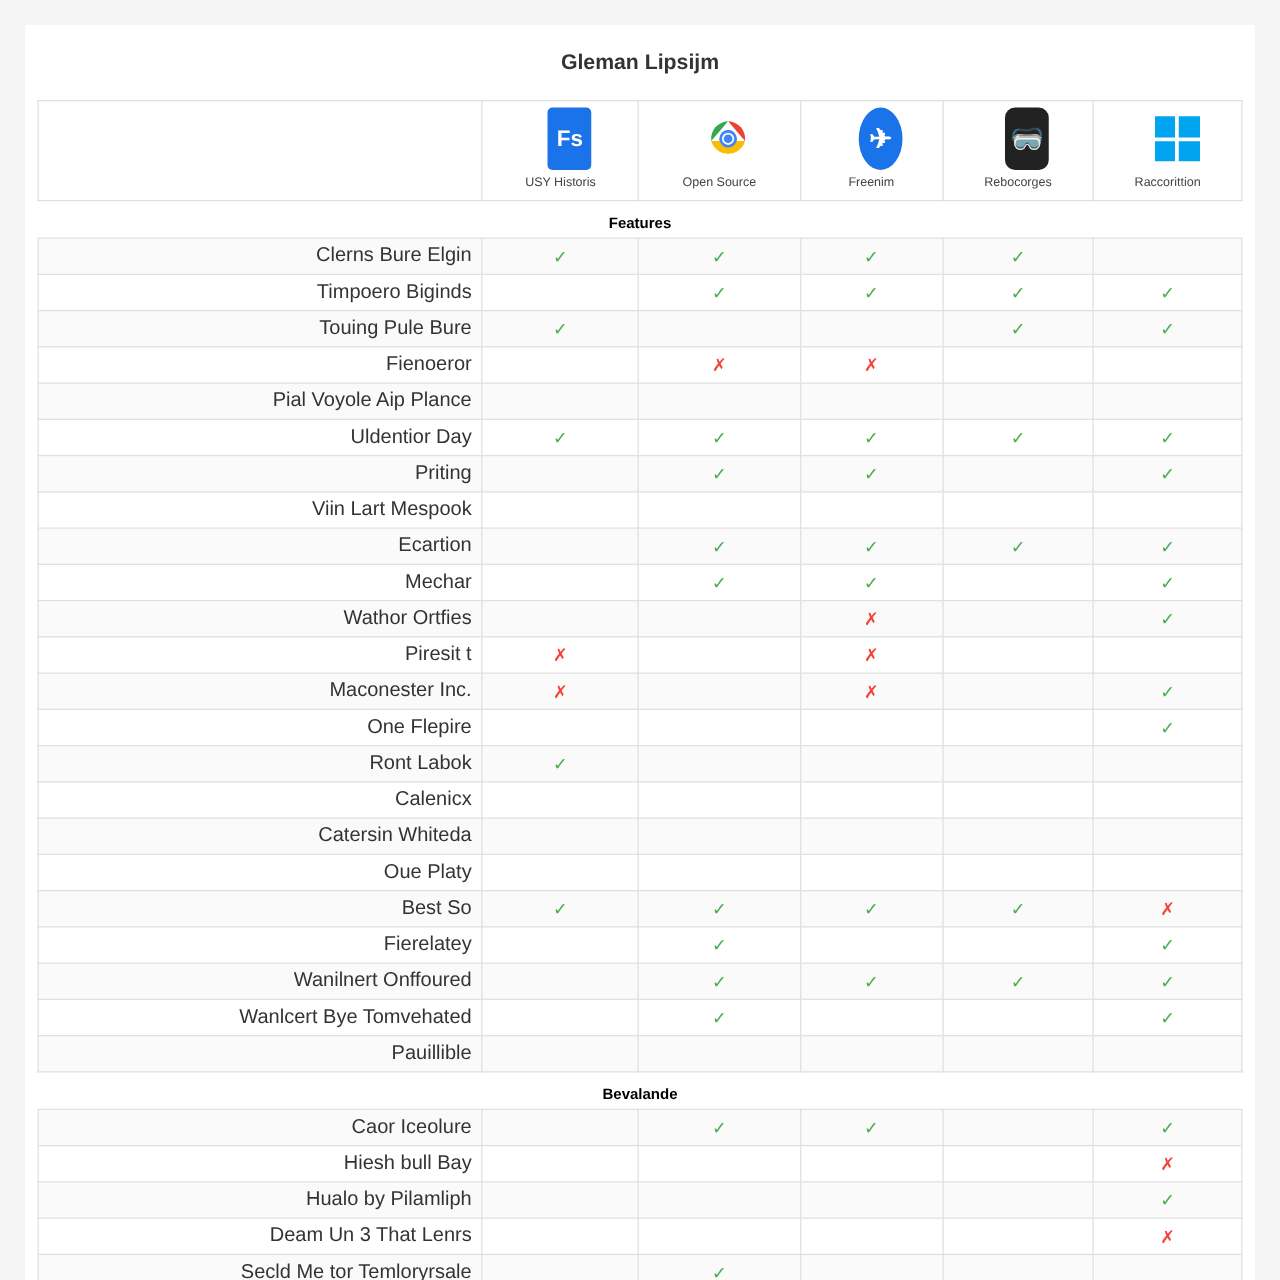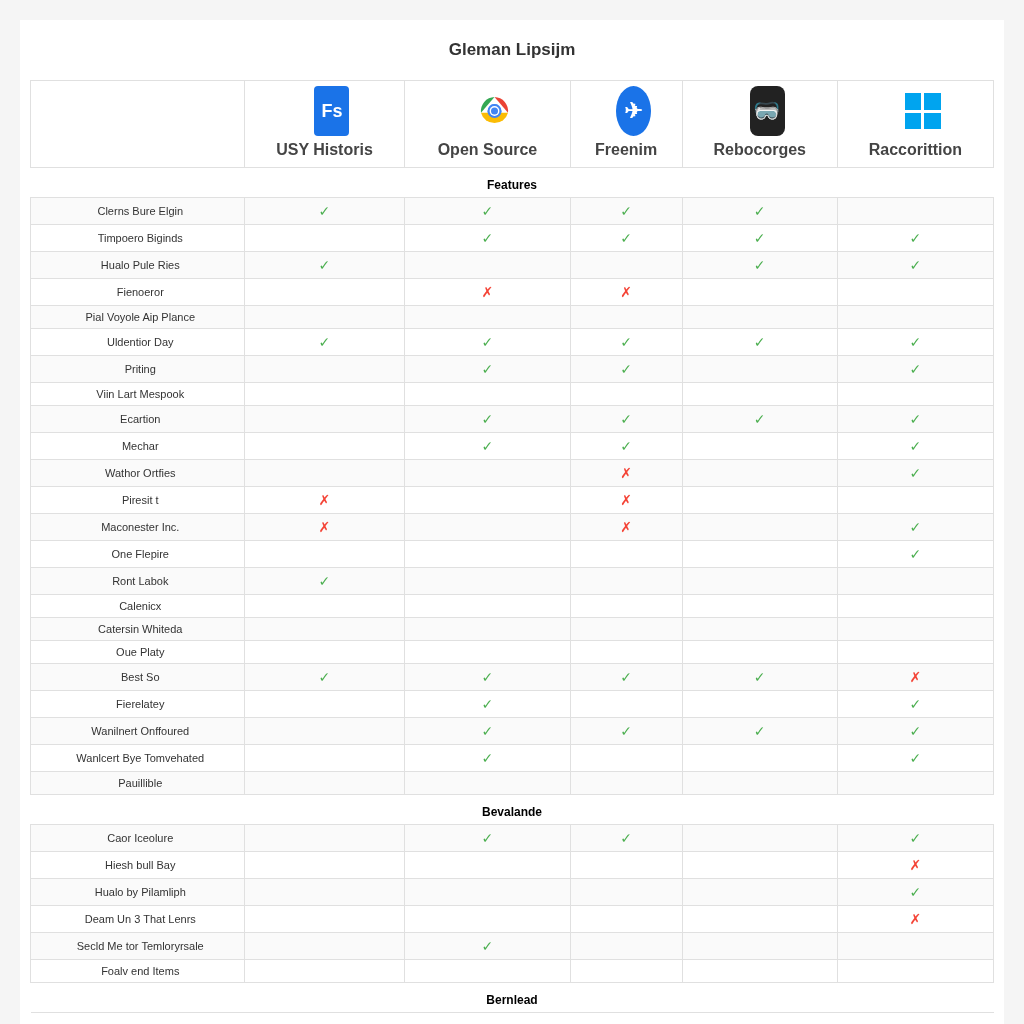--- a/index.html
+++ b/index.html
@@ -27,44 +27,44 @@
       border-collapse: collapse;
       font-size: 12px;
     }
     th, td {
       border: 1px solid #e0e0e0;
       padding: 5px 8px;
       text-align: center;
       vertical-align: middle;
     }
     td.feature-name {
-      text-align: center;
-      font-size: 11px;
+      text-align: right;
+      font-size: 16px;
       color: #333;
       white-space: nowrap;
       padding-left: 14px;
     }
     th.col-header {
       background: white;
       vertical-align: bottom;
       padding-bottom: 8px;
     }
     .product-icon {
       width: 50px;
       height: 50px;
       margin: 0 auto 5px auto;
       display: flex;
       align-items: flex-end;
       justify-content: center;
       padding-left: 15px;
     }
     .product-name {
-      font-size: 16px;
+      font-size: 10px;
       color: #444;
-      font-weight: bold;
+      font-weight: normal;
     }
     .check { color: #4caf50; font-size: 14px; }
     .cross { color: #f44336; font-size: 14px; }
     .section-header td {
       background: white;
       font-weight: bold;
       font-size: 12px;
       text-align: center;
       border-left: none;
       border-right: none;
@@ -201,21 +201,21 @@
         </tr>
         <tr>
           <td class="feature-name">Timpoero Biginds</td>
           <td></td>
           <td><span class="check">✓</span></td>
           <td><span class="check">✓</span></td>
           <td><span class="check">✓</span></td>
           <td><span class="check">✓</span></td>
         </tr>
         <tr>
-          <td class="feature-name">Hualo Pule Ries</td>
+          <td class="feature-name">Touing Pule Bure</td>
           <td><span class="check">✓</span></td>
           <td></td>
           <td></td>
           <td><span class="check">✓</span></td>
           <td><span class="check">✓</span></td>
         </tr>
         <tr>
           <td class="feature-name">Fienoeror</td>
           <td></td>
           <td><span class="cross">✗</span></td>

